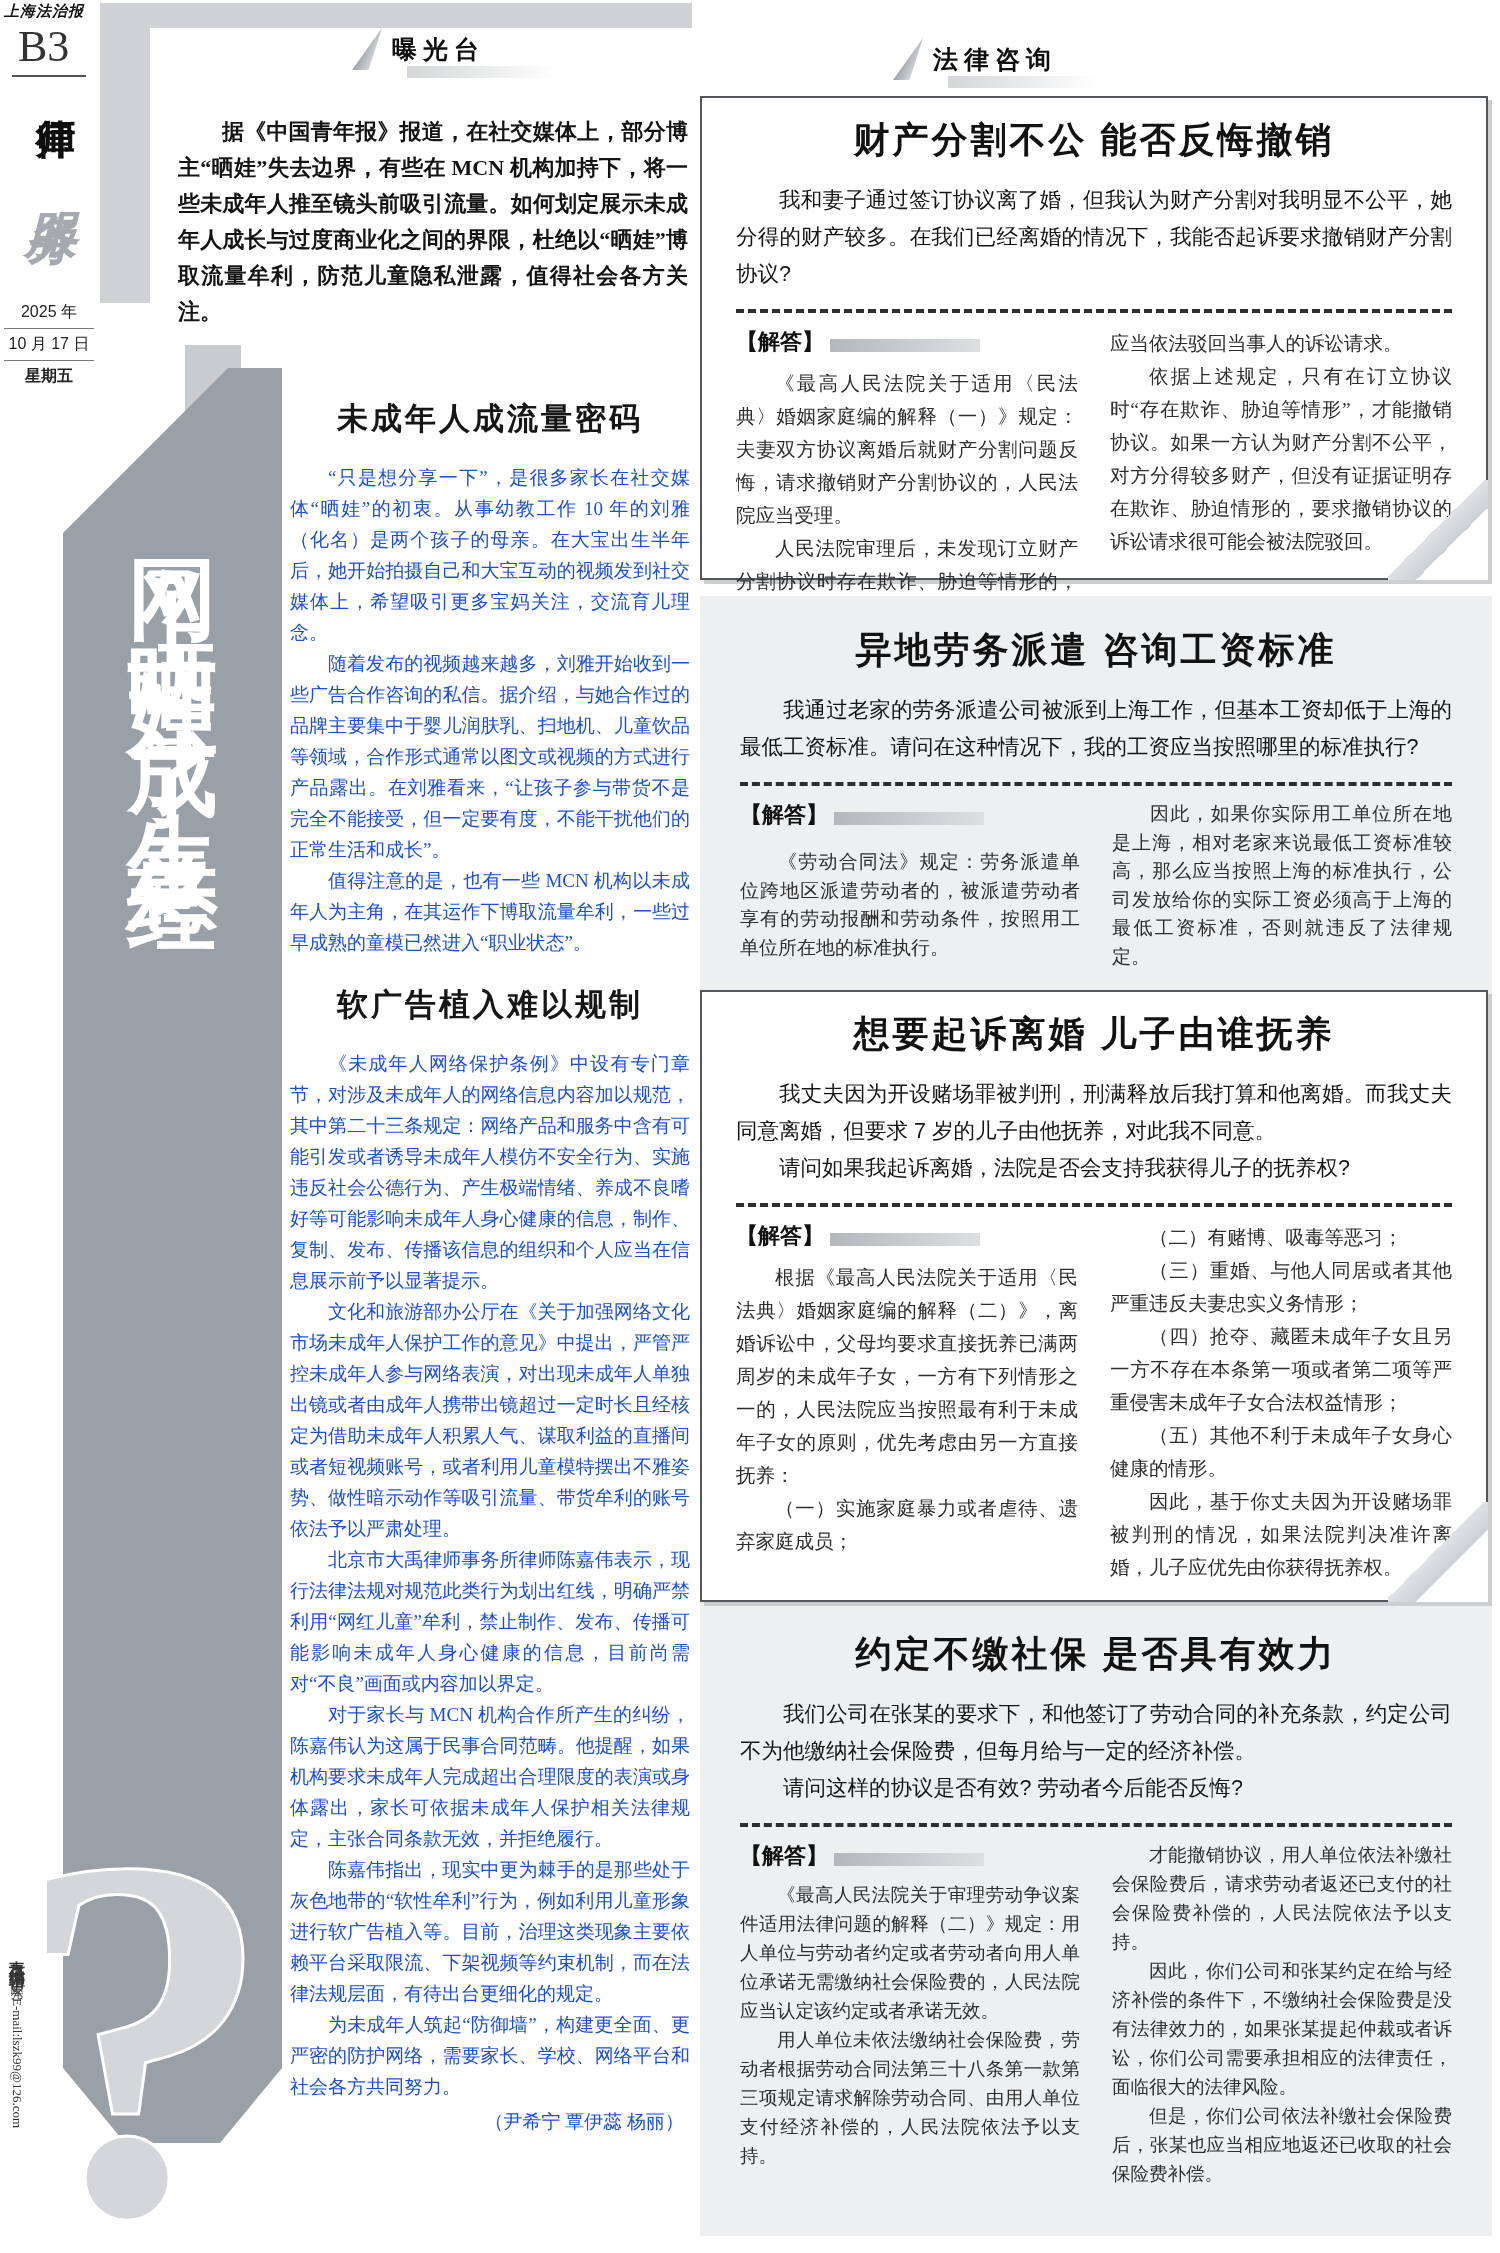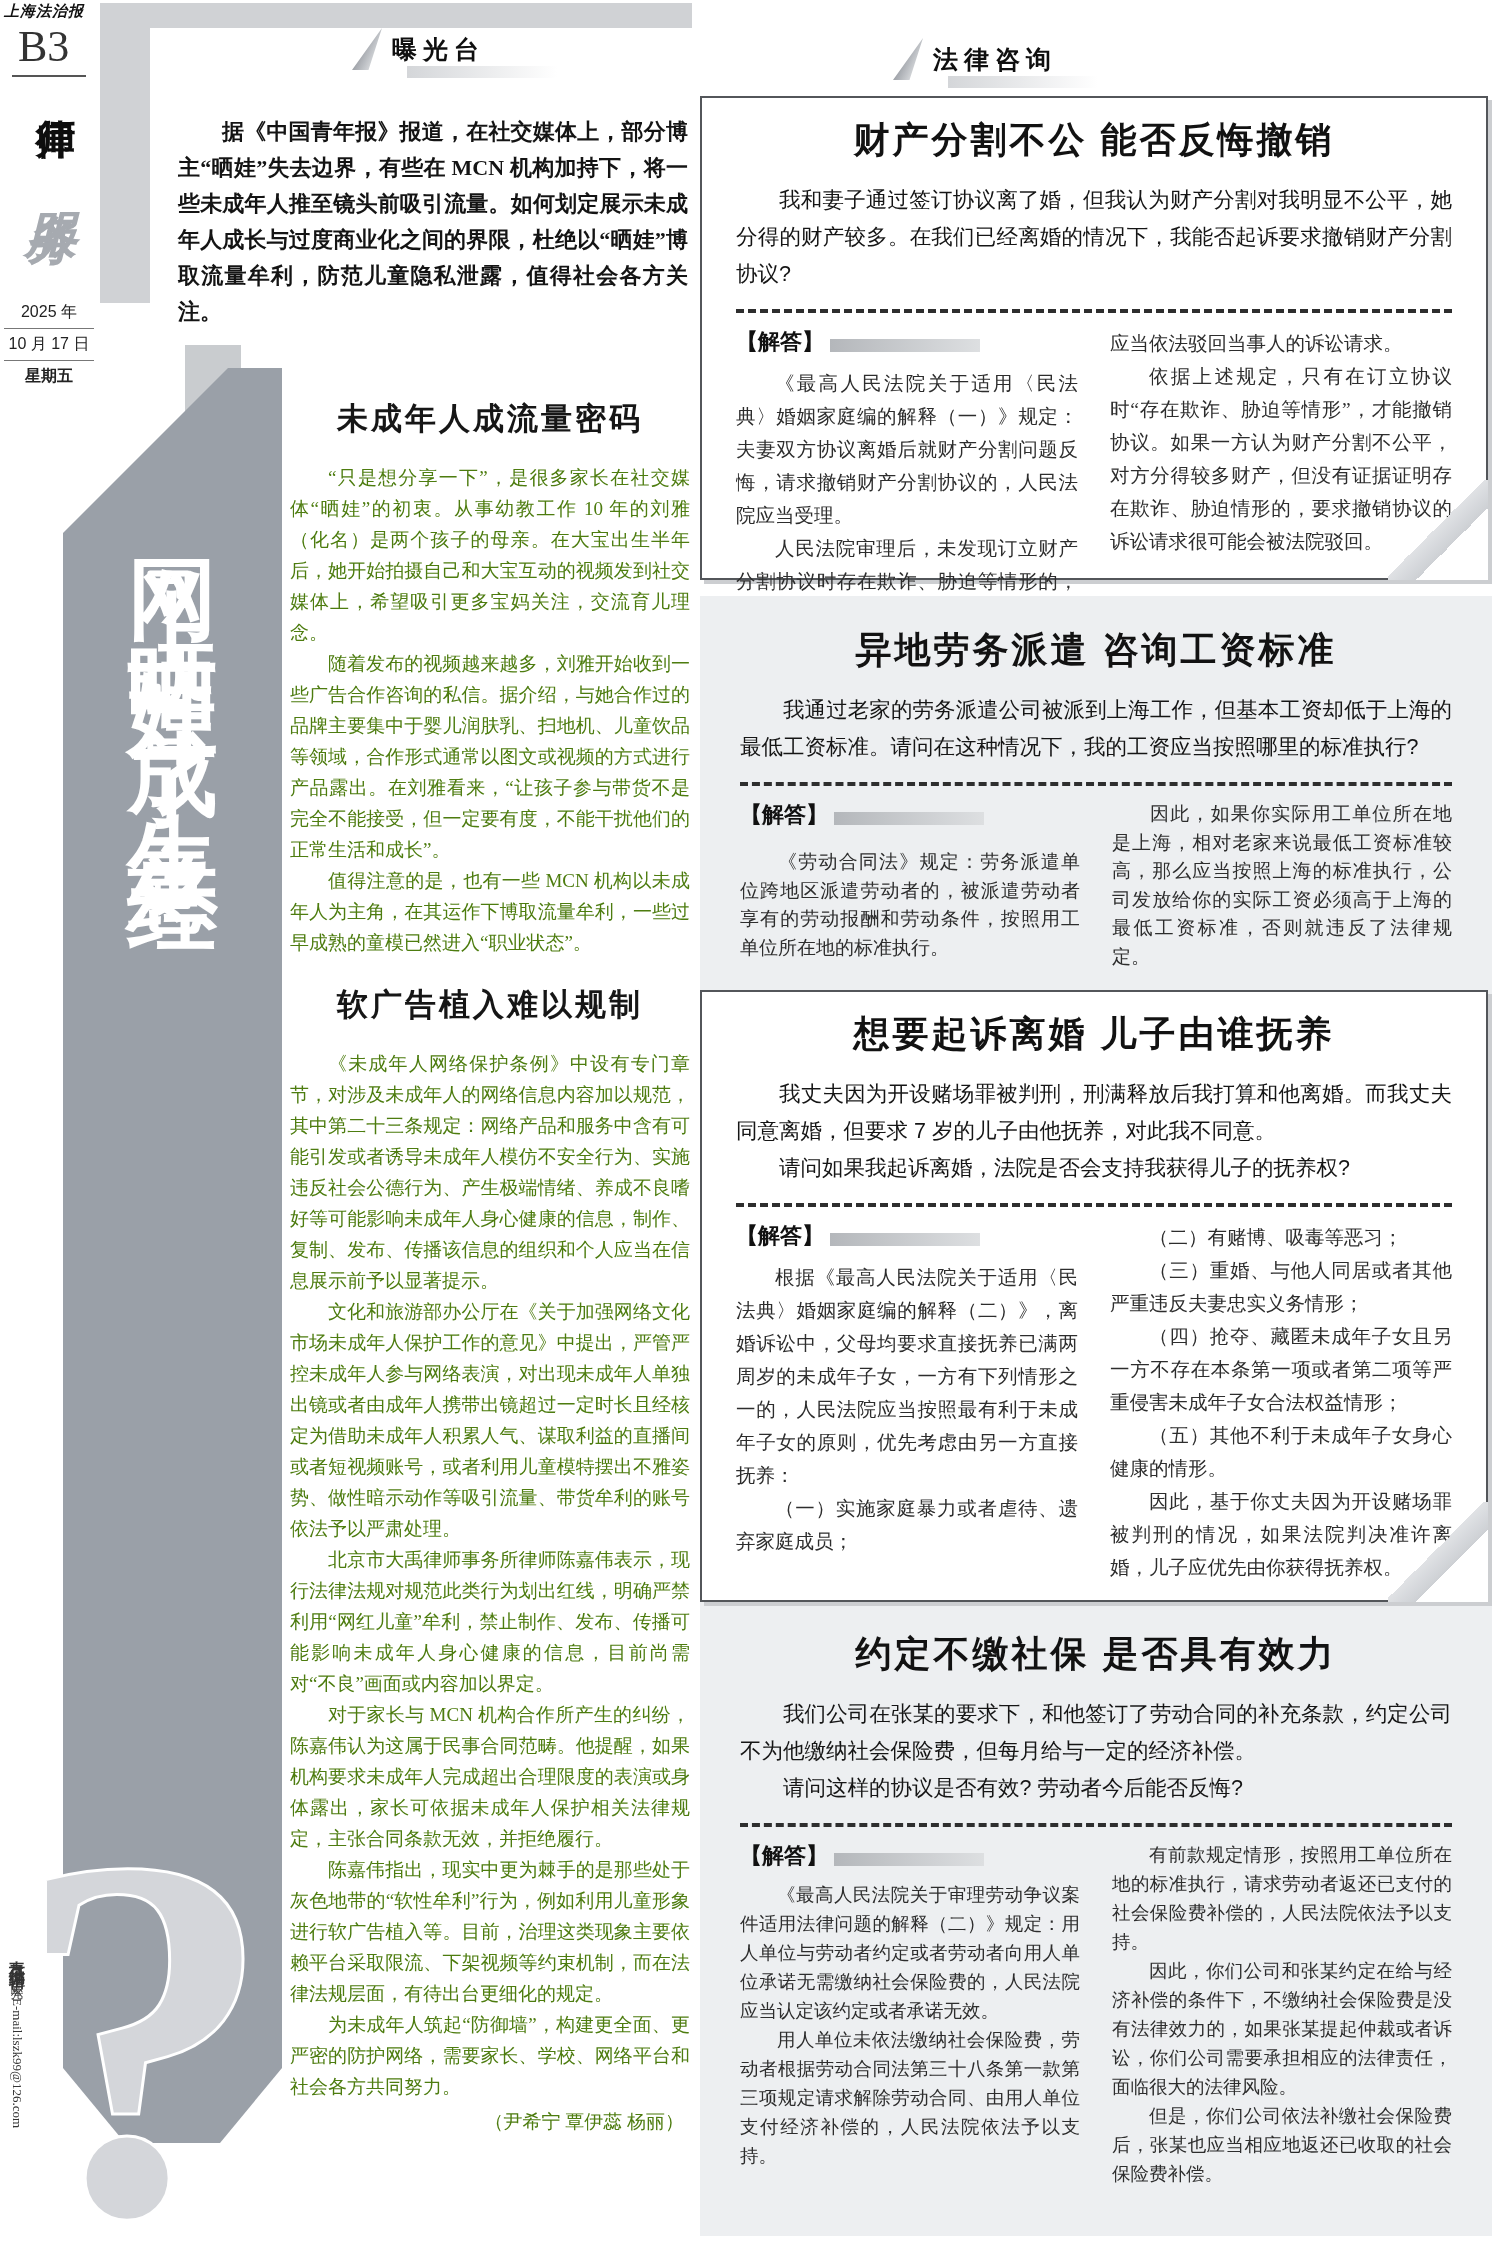--- a/index.html
+++ b/index.html
@@ -54,21 +54,21 @@
          font-family:"Liberation Serif",serif;font-weight:bold;font-size:90px;line-height:1;
          letter-spacing:28px;color:#ffffff;}
   .qmark{position:absolute;left:14px;top:1778px;z-index:3;font-family:"Liberation Serif",serif;
          font-weight:bold;font-size:520px;line-height:1;color:#d4d6da;
          -webkit-text-stroke:3px #ffffff;}
   
   .feature{position:absolute;left:290px;top:390px;width:400px;height:1858px;overflow:hidden;z-index:2;}
   .feature h2{font-family:"Liberation Sans",sans-serif;font-weight:bold;font-size:31px;
               letter-spacing:3px;color:#161616;text-align:center;margin:8px 0 22px 0;}
   .feature h2.h2b{margin-top:26px;}
-  .feature p{font-size:19px;line-height:31px;text-align:justify;text-indent:2em;color:#4d7c0f;}
+  .feature p{font-size:19px;line-height:31px;text-align:justify;text-indent:2em;color:#1d4ed8;}
   .feature .byline{text-align:right;text-indent:0;padding-right:6px;font-size:19px;margin-top:4px;}
   
   .right-bg{position:absolute;left:700px;top:596px;width:792px;height:1640px;background:#edeff1;}
   .qa{position:absolute;left:700px;width:788px;box-sizing:border-box;}
   .qa-box{background:#fff;border:2px solid #53565a;box-shadow:4px 4px 0 #ccced1;padding:20px 34px 0 34px;}
   .qa-flat{padding:16px 40px 0 40px;width:792px;}
   .qa h3{font-family:"Liberation Sans",sans-serif;font-weight:bold;font-size:36px;
          letter-spacing:3px;color:#121212;text-align:center;margin:0 0 20px 0;line-height:44px;}
   .qa .q p{font-family:"Liberation Sans",sans-serif;font-size:21.5px;line-height:37px;
            text-align:justify;text-indent:2em;color:#151515;}
@@ -217,19 +217,19 @@
       <p>我们公司在张某的要求下，和他签订了劳动合同的补充条款，约定公司不为他缴纳社会保险费，但每月给与一定的经济补偿。</p>
       <p>请问这样的协议是否有效? 劳动者今后能否反悔?</p>
     </div>
     <div class="dashes"></div>
     <div class="ans">
       <div class="ans-head">
         <span class="ans-label">【解答】</span><span class="ans-bar"></span>
       </div>
       <p>《最高人民法院关于审理劳动争议案件适用法律问题的解释（二）》规定：用人单位与劳动者约定或者劳动者向用人单位承诺无需缴纳社会保险费的，人民法院应当认定该约定或者承诺无效。</p>
       <p>用人单位未依法缴纳社会保险费，劳动者根据劳动合同法第三十八条第一款第三项规定请求解除劳动合同、由用人单位支付经济补偿的，人民法院依法予以支持。</p>
-      <p>有前款规定情形，按照用工单位所在地的标准执行，请求劳动者返还已支付的社会保险费补偿的，人民法院依法予以支持。</p>
+      <p>才能撤销协议，用人单位依法补缴社会保险费后，请求劳动者返还已支付的社会保险费补偿的，人民法院依法予以支持。</p>
       <p>因此，你们公司和张某约定在给与经济补偿的条件下，不缴纳社会保险费是没有法律效力的，如果张某提起仲裁或者诉讼，你们公司需要承担相应的法律责任，面临很大的法律风险。</p>
       <p>但是，你们公司依法补缴社会保险费后，张某也应当相应地返还已收取的社会保险费补偿。</p>
     </div>
   </section>
 
 </div>
 
 </body></html>

